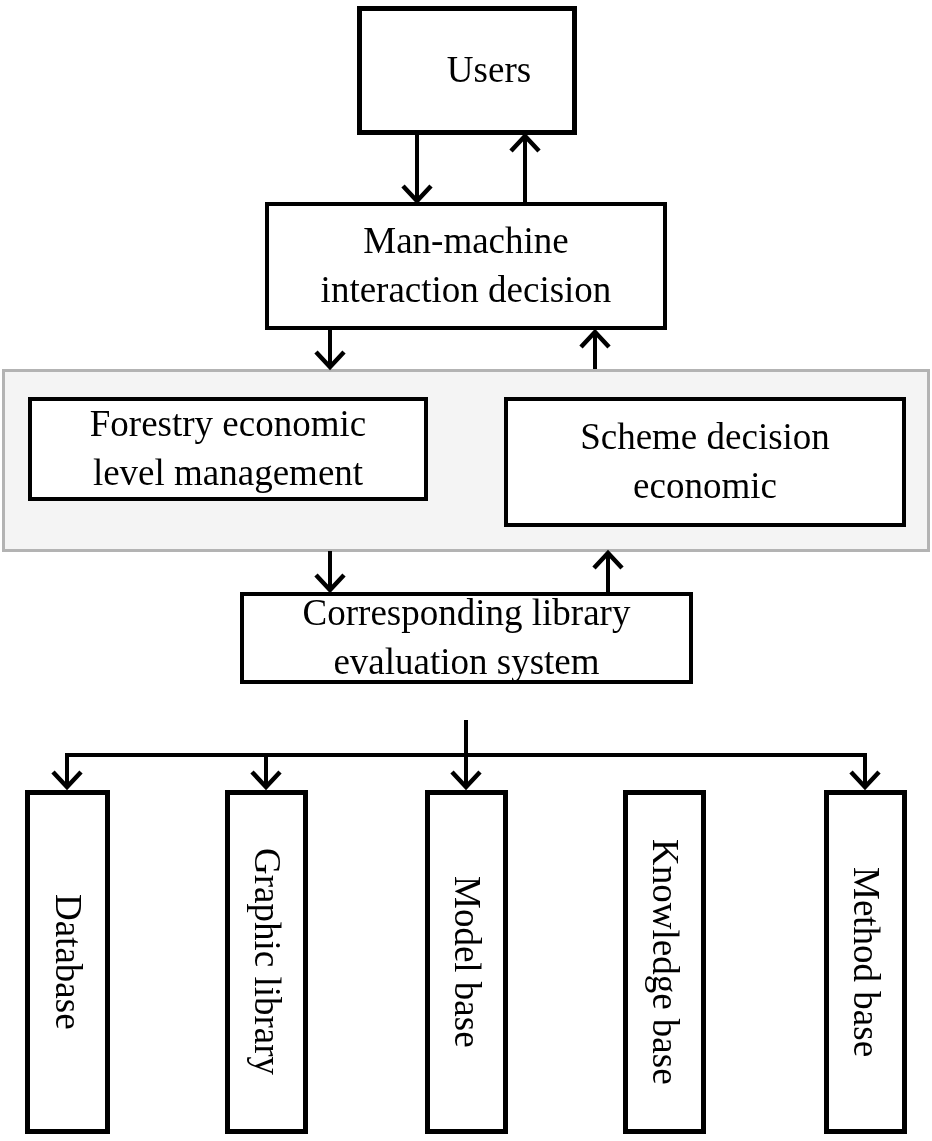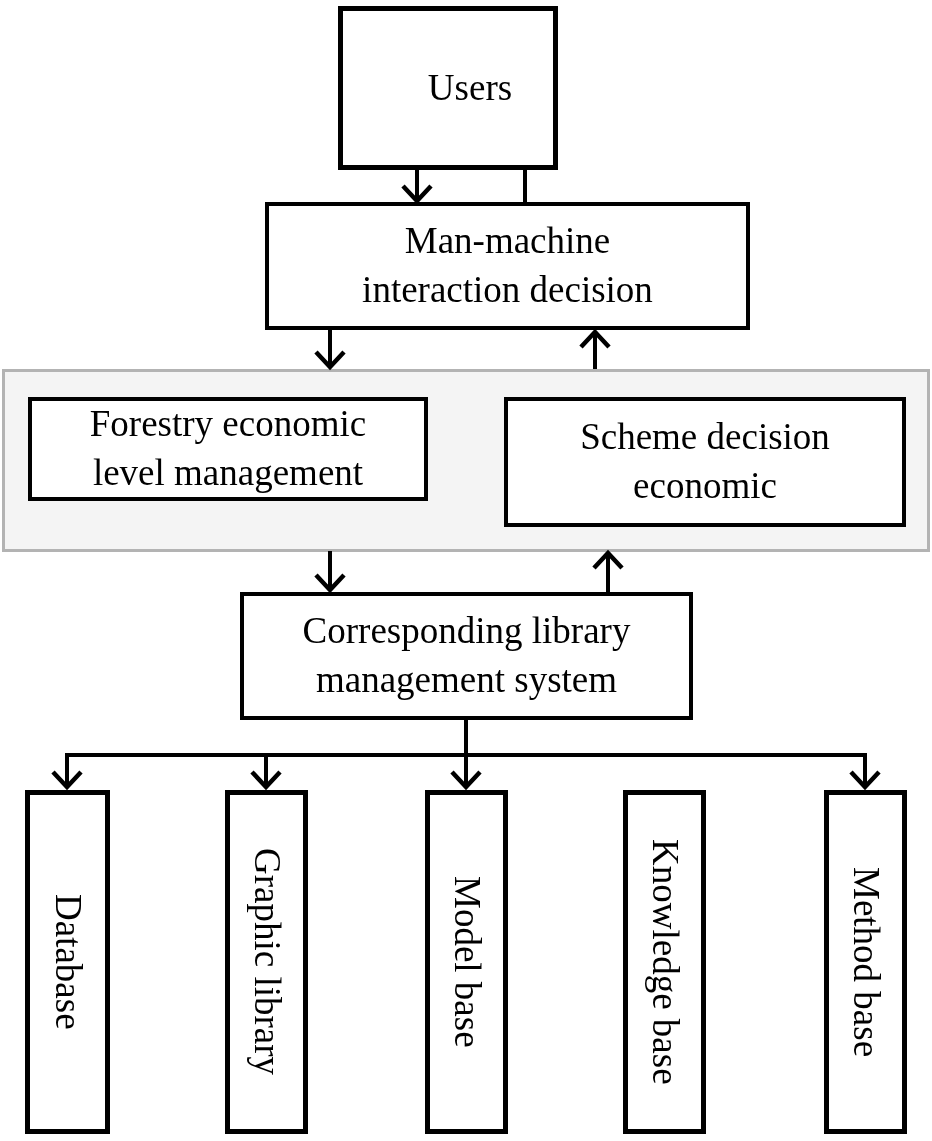--- a/index.html
+++ b/index.html
@@ -26,25 +26,25 @@
   .vbox{
     border-width:5px;
     flex-direction:row;
   }
   .vbox .vlabel{
     writing-mode:vertical-rl;
     text-orientation:mixed;
     white-space:nowrap;
   }
   
-  .n-users{left:338px;top:6px;width:220px;height:164px;border-width:5px;padding-left:44px;}
-  .n-interface{left:265px;top:202px;width:485px;height:128px;text-align:center;}
+  .n-users{left:357px;top:6px;width:220px;height:129px;border-width:5px;padding-left:44px;}
+  .n-interface{left:265px;top:202px;width:402px;height:128px;text-align:center;}
   .n-forestry{left:28px;top:397px;width:400px;height:104px;}
   .n-scheme{left:504px;top:397px;width:402px;height:130px;}
-  .n-library{left:240px;top:592px;width:453px;height:128px;}
+  .n-library{left:240px;top:592px;width:453px;height:92px;}
   .n-database{left:25px;top:790px;width:85px;height:344px;}
   .n-graphic{left:225px;top:790px;width:83px;height:344px;}
   .n-model{left:425px;top:790px;width:83px;height:344px;}
   .n-knowledge{left:623px;top:790px;width:83px;height:344px;}
   .n-method{left:824px;top:790px;width:83px;height:344px;}
 </style>
 </head>
 <body>
 
 <div class="canvas">
@@ -84,21 +84,21 @@
     <div>level management</div>
   </div>
 
   <div class="box n-scheme">
     <div>Scheme decision</div>
     <div>economic</div>
   </div>
 
   <div class="box n-library">
     <div>Corresponding library</div>
-    <div>management system</div>
+    <div>evaluation system</div>
   </div>
 
   <div class="box vbox n-database">
     <div class="vlabel">Database</div>
   </div>
 
   <div class="box vbox n-graphic">
     <div class="vlabel">Graphic library</div>
   </div>
 

